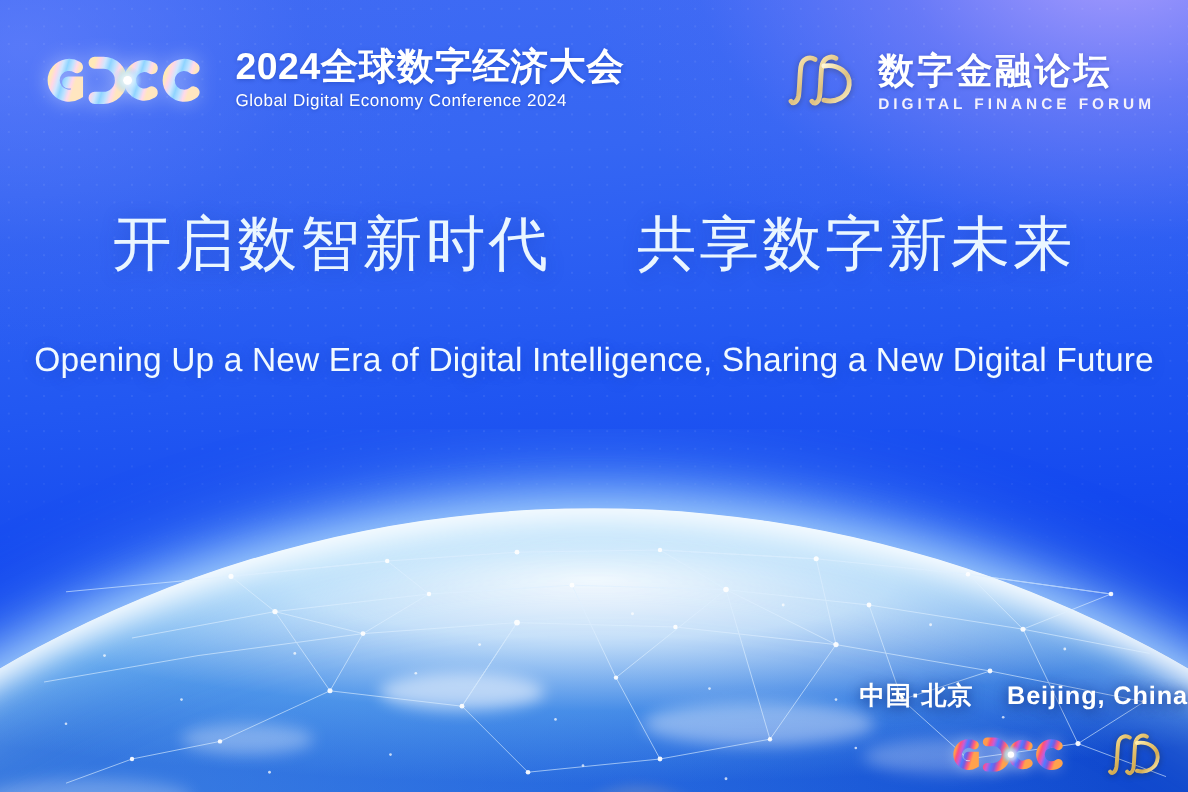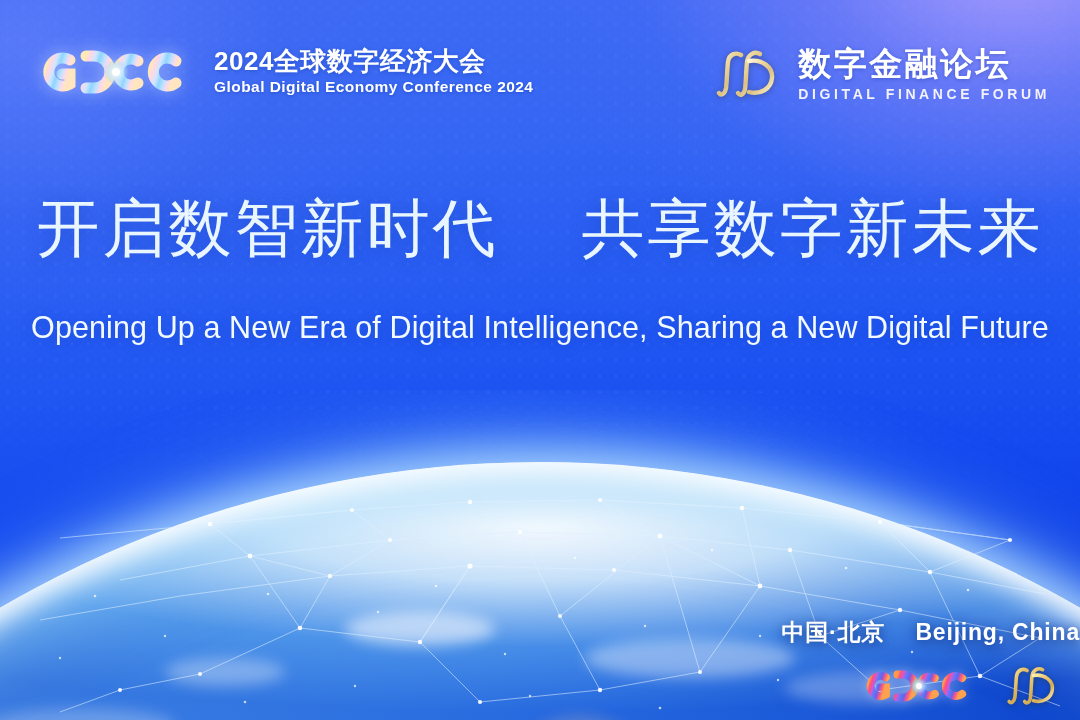--- a/index.html
+++ b/index.html
@@ -63,50 +63,49 @@
 
   
   #gdec-logo { position:absolute; left:34px; top:44px; display:flex; align-items:center; gap:16px; }
   .gdec-mark {
     position:relative; width:164px; height:56px;
     display:flex; align-items:center; justify-content:center;
   }
   .gdec-mark svg { filter:drop-shadow(0 0 9px rgba(255,255,255,0.42)); }
   #gdec-text { display:flex; flex-direction:column; justify-content:center; }
   #gdec-cn {
-    font-size:26px; font-weight:700; color:#ffffff; letter-spacing:.5px;
+    font-size:34px; font-weight:700; color:#ffffff; letter-spacing:.5px;
     line-height:1.05; white-space:nowrap;
     text-shadow:0 1px 4px rgba(10,40,140,0.35);
   }
   #gdec-en {
-    font-size:15.5px; font-weight:700; color:#ffffff; letter-spacing:.45px;
+    font-size:15.5px; font-weight:400; color:#ffffff; letter-spacing:.45px;
     line-height:1.25; white-space:nowrap; margin-top:2px;
     text-shadow:0 1px 3px rgba(10,40,140,0.35);
-    text-align:center;
-  }
-
-  #dff-logo { position:absolute; right:30px; top:46px; display:flex; align-items:center; gap:20px; }
+  }
+
+  #dff-logo { position:absolute; right:30px; top:46px; display:flex; gap:20px; }
   .dff-mark { width:62px; height:54px; display:flex; align-items:center; justify-content:center; }
   .dff-mark svg { filter:drop-shadow(0 1px 3px rgba(40,30,0,0.35)); }
   #dff-text { display:flex; flex-direction:column; }
   #dff-cn {
     font-size:33px; font-weight:700; color:#ffffff; letter-spacing:2.5px;
     line-height:1.08; white-space:nowrap;
     text-shadow:0 1px 4px rgba(10,40,140,0.35);
   }
   #dff-en {
     font-size:14px; font-weight:700; color:#f3f1fb; letter-spacing:3.6px;
     line-height:1.2; white-space:nowrap; margin-top:4px;
   }
 
   
   #headline {
     position:absolute; left:0; right:0; top:186px;
     text-align:center;
-    font-size:63px; font-weight:400; color:#eaf6ff;
+    font-size:54px; font-weight:400; color:#eaf6ff;
     letter-spacing:3px; white-space:nowrap;
     text-shadow:0 2px 16px rgba(20,60,180,0.45);
   }
   #headline .gap { display:inline-block; width:42px; }
   #subhead {
     position:absolute; left:0; right:0; top:266px;
     text-align:center;
     font-size:30.5px; font-weight:400; color:#f2faff;
     letter-spacing:.1px; white-space:nowrap;
     text-shadow:0 2px 12px rgba(20,60,180,0.40);

